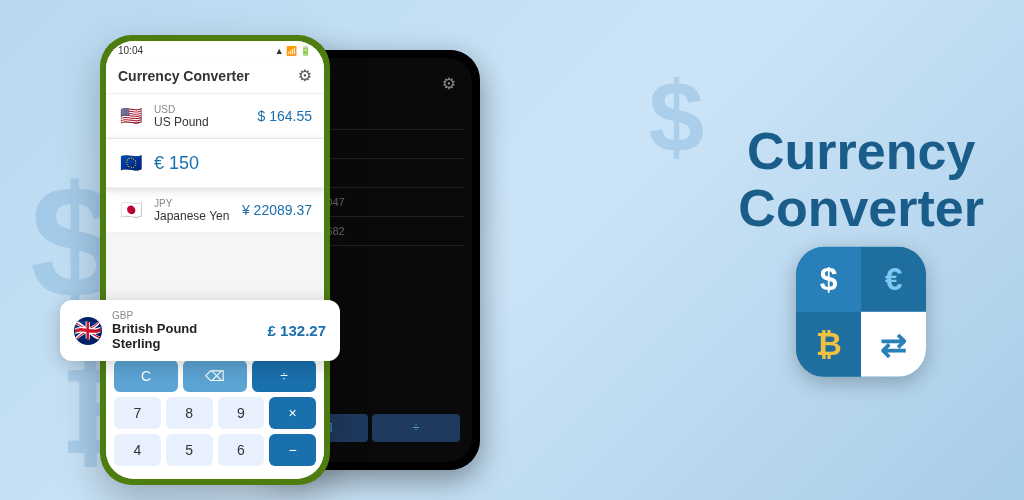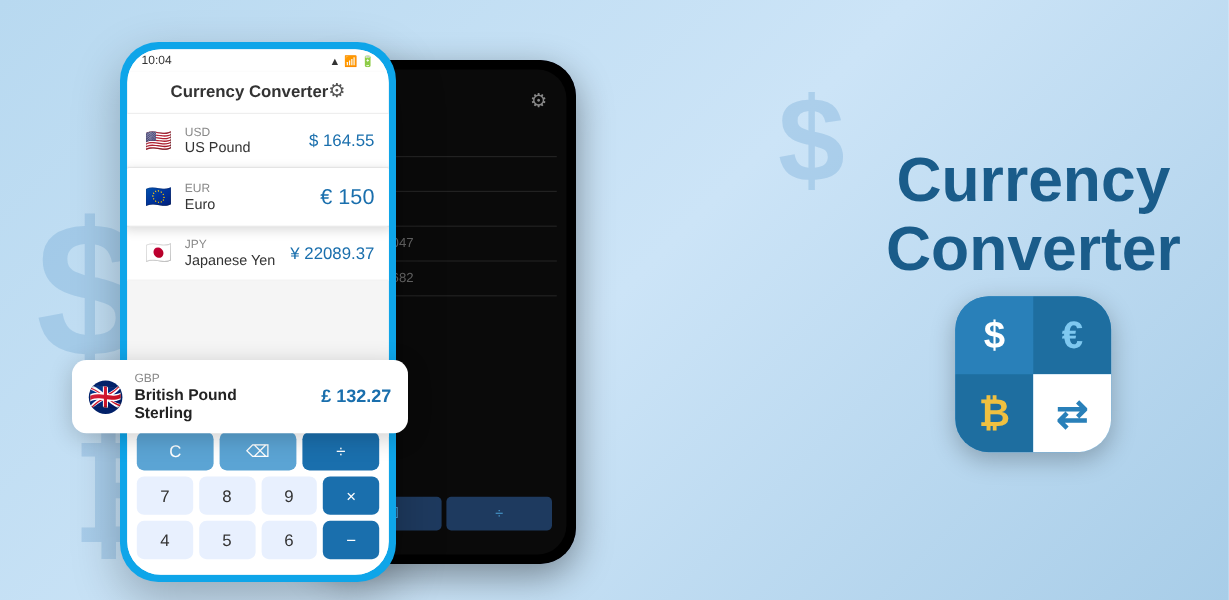--- a/index.html
+++ b/index.html
@@ -104,21 +104,21 @@
       background: #1e3a5f;
     }
 
     
     .phone-front {
       position: absolute;
       left: 40px;
       top: 15px;
       width: 230px;
       height: 450px;
-      background: #0ea5e9;
+      background: #4d7c0f;
       border-radius: 32px;
       box-shadow: 0 15px 40px rgba(0,0,0,0.25);
       overflow: visible;
       z-index: 3;
     }
     .phone-front-screen {
       position: absolute;
       top: 6px; left: 6px; right: 6px; bottom: 6px;
       background: #f5f5f5;
       border-radius: 28px;
@@ -135,21 +135,21 @@
     .phone-status-right {
       display: flex;
       gap: 3px;
       align-items: center;
       font-size: 9px;
     }
     .app-header {
       background: #fff;
       padding: 6px 12px 8px;
       display: flex;
-      justify-content: center;
+      justify-content: space-between;
       align-items: center;
       border-bottom: 1px solid #eee;
       box-shadow: 0 1px 3px rgba(0,0,0,0.08);
     }
     .app-title-front { font-size: 14px; font-weight: 600; color: #333; }
     .currency-list { background: #f5f5f5; }
     .currency-row {
       background: #fff;
       margin: 0;
       padding: 8px 12px;
@@ -358,24 +358,20 @@
           <div class="flag-circle">🇺🇸</div>
           <div class="currency-info">
             <div class="currency-code">USD</div>
             <div class="currency-name">US Pound</div>
           </div>
           <span class="currency-amount">$ 164.55</span>
         </div>
 
         <div class="currency-row active">
           <div class="flag-circle">🇪🇺</div>
-          <div class="currency-info">
-            <div class="currency-code">EUR</div>
-            <div class="currency-name">Euro</div>
-          </div>
           <span class="currency-amount active-amount">€ 150</span>
         </div>
 
         <div class="currency-row">
           <div class="flag-circle">🇯🇵</div>
           <div class="currency-info">
             <div class="currency-code">JPY</div>
             <div class="currency-name">Japanese Yen</div>
           </div>
           <span class="currency-amount">¥ 22089.37</span>

